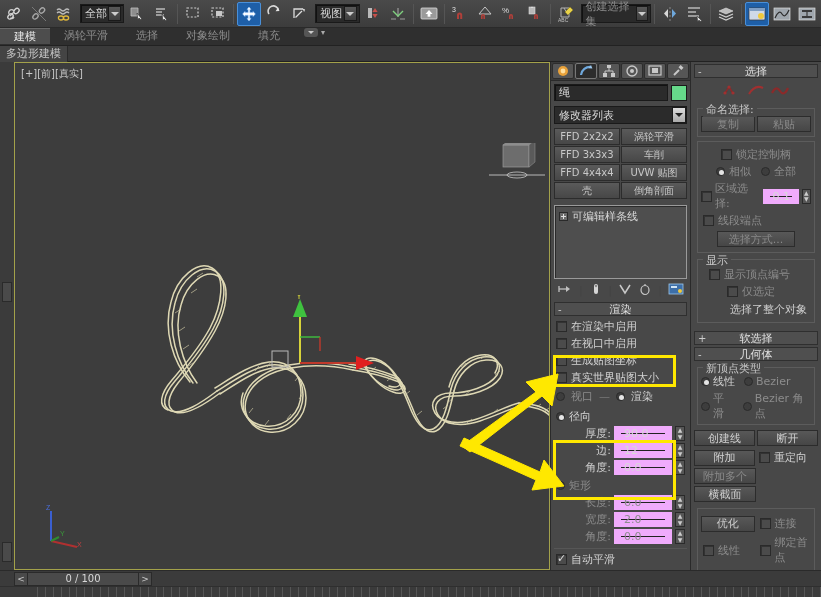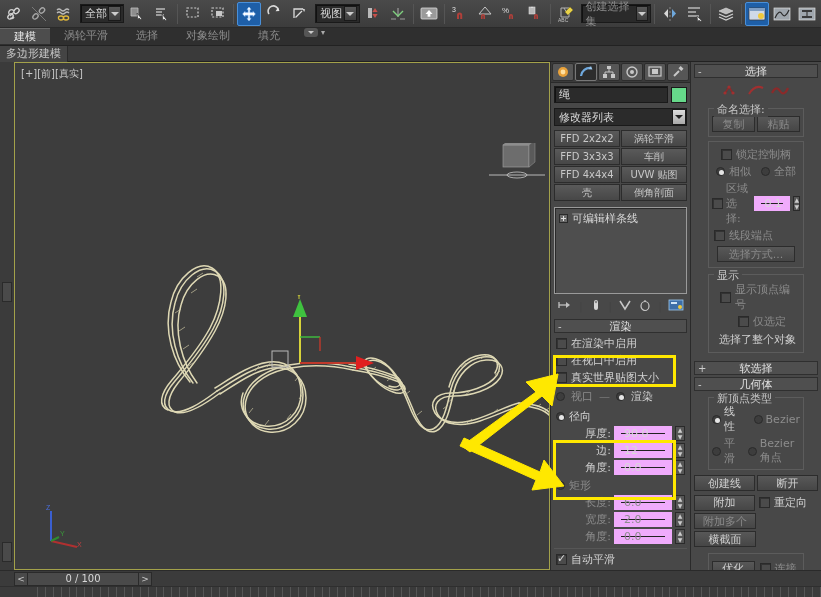--- a/index.html
+++ b/index.html
@@ -137,21 +137,21 @@
   .spin-lbl.dim { color:#8c8c8c; }
   .spin-field {
     width:58px; height:15px; background:#3a3a3a; border:7px solid #f0abfc;
     box-shadow: inset 1px 1px 0 #222; color:#d8d8d8; font-size:11px; padding:0 3px;
     display:flex; align-items:center;
   }
   .spin-field.dim { color:#8c8c8c; background:#434343;}
   .spinner { width:10px;height:15px; display:flex; flex-direction:column; background:#565656; border:1px solid #2a2a2a;}
   .spinner div{flex:1;display:flex;align-items:center;justify-content:center;font-size:6px;color:#ccc;line-height:1;}
 
-  .group-box { border:1px solid #5c5c5c; margin: 5px 14px 2px; padding: 6px 3px 3px; position:relative; }
+  .group-box { border:1px solid #5c5c5c; margin: 5px 3px 2px; padding: 6px 3px 3px; position:relative; }
   .group-box > .gtitle { position:absolute; top:-7px; left:5px; background:#484848; padding:0 3px; font-size:11px; color:#c8c8c8;}
 
   .btn2 {
     height:16px; background:linear-gradient(#585858,#464646); border:1px solid #2c2c2c;
     display:flex;align-items:center;justify-content:center;font-size:11px;color:#cfcfcf;
   }
   .btn2.dim { color:#8a8a8a; }
   .row2 { display:grid; grid-template-columns:1fr 1fr; gap:2px; padding:1px 0; }
 
   .static-txt { font-size:11px; color:#cfcfcf; text-align:right; padding:2px 4px; }
@@ -583,20 +583,24 @@
         <span>渲染</span>
       </div>
       <div class="rollout-body">
         <div class="chk-row">
           <span class="chk"></span>
           <span>在渲染中启用</span>
         </div>
         <div class="chk-row">
           <span class="chk"></span>
           <span>在视口中启用</span>
+        </div>
+        <div class="chk-row">
+          <span class="chk"></span>
+          <span>生成贴图坐标</span>
         </div>
         <div class="chk-row">
           <span class="chk"></span>
           <span>真实世界贴图大小</span>
         </div>
         <div class="chk-row" style="gap:6px;padding-top:3px;">
           <span class="radio"></span>
           <span class="dim-txt">视口</span>
           <span style="color:#777;">—</span>
           <span class="radio on"></span>

